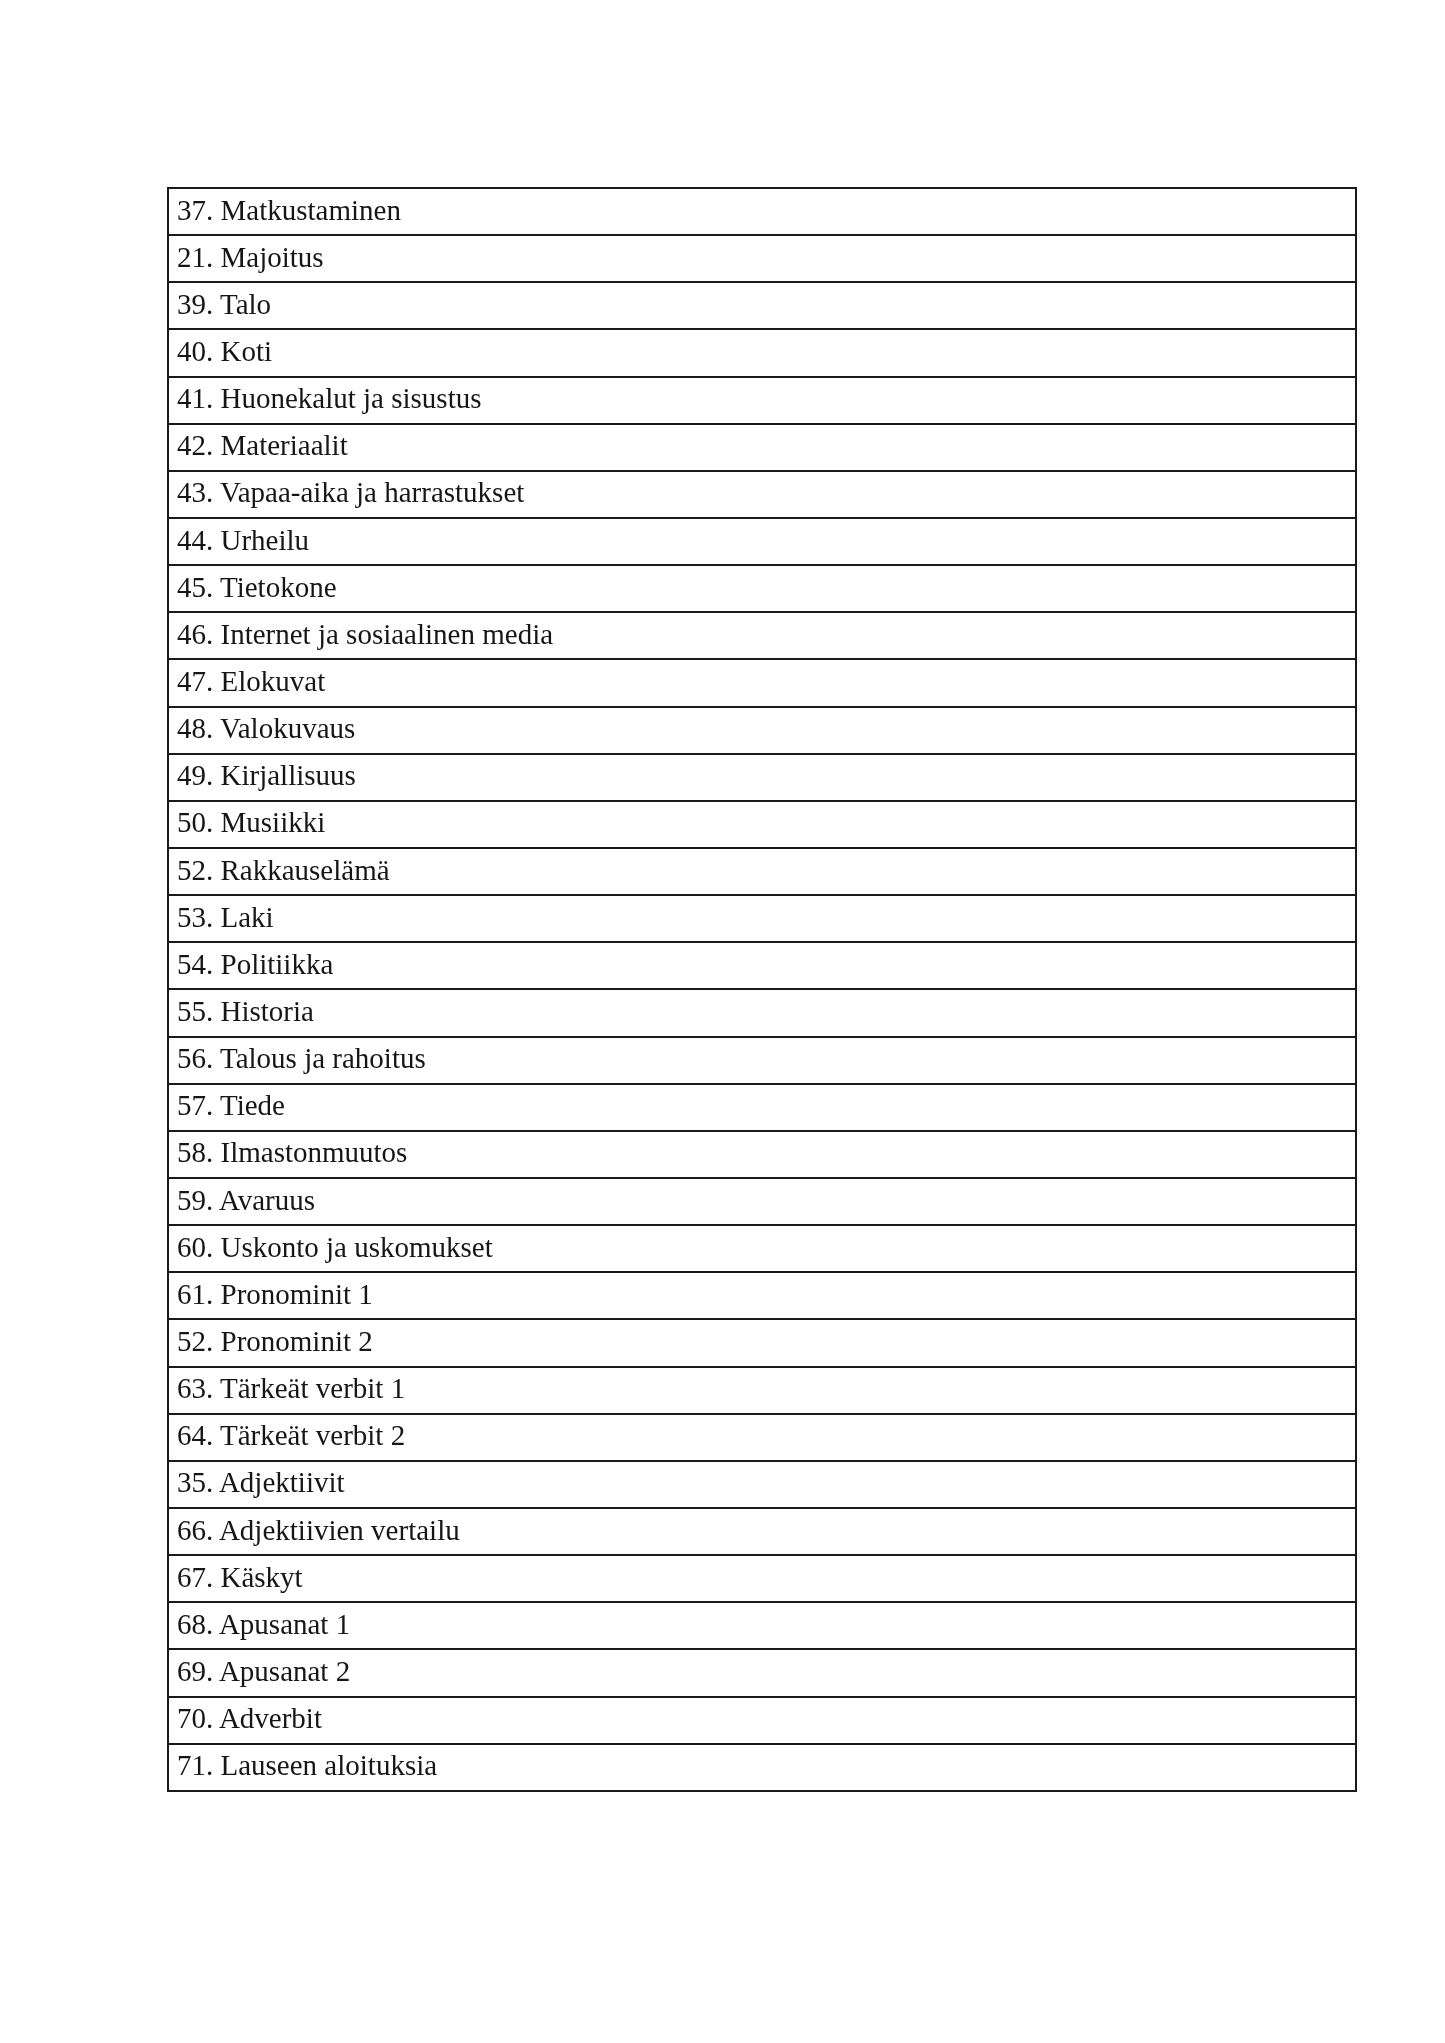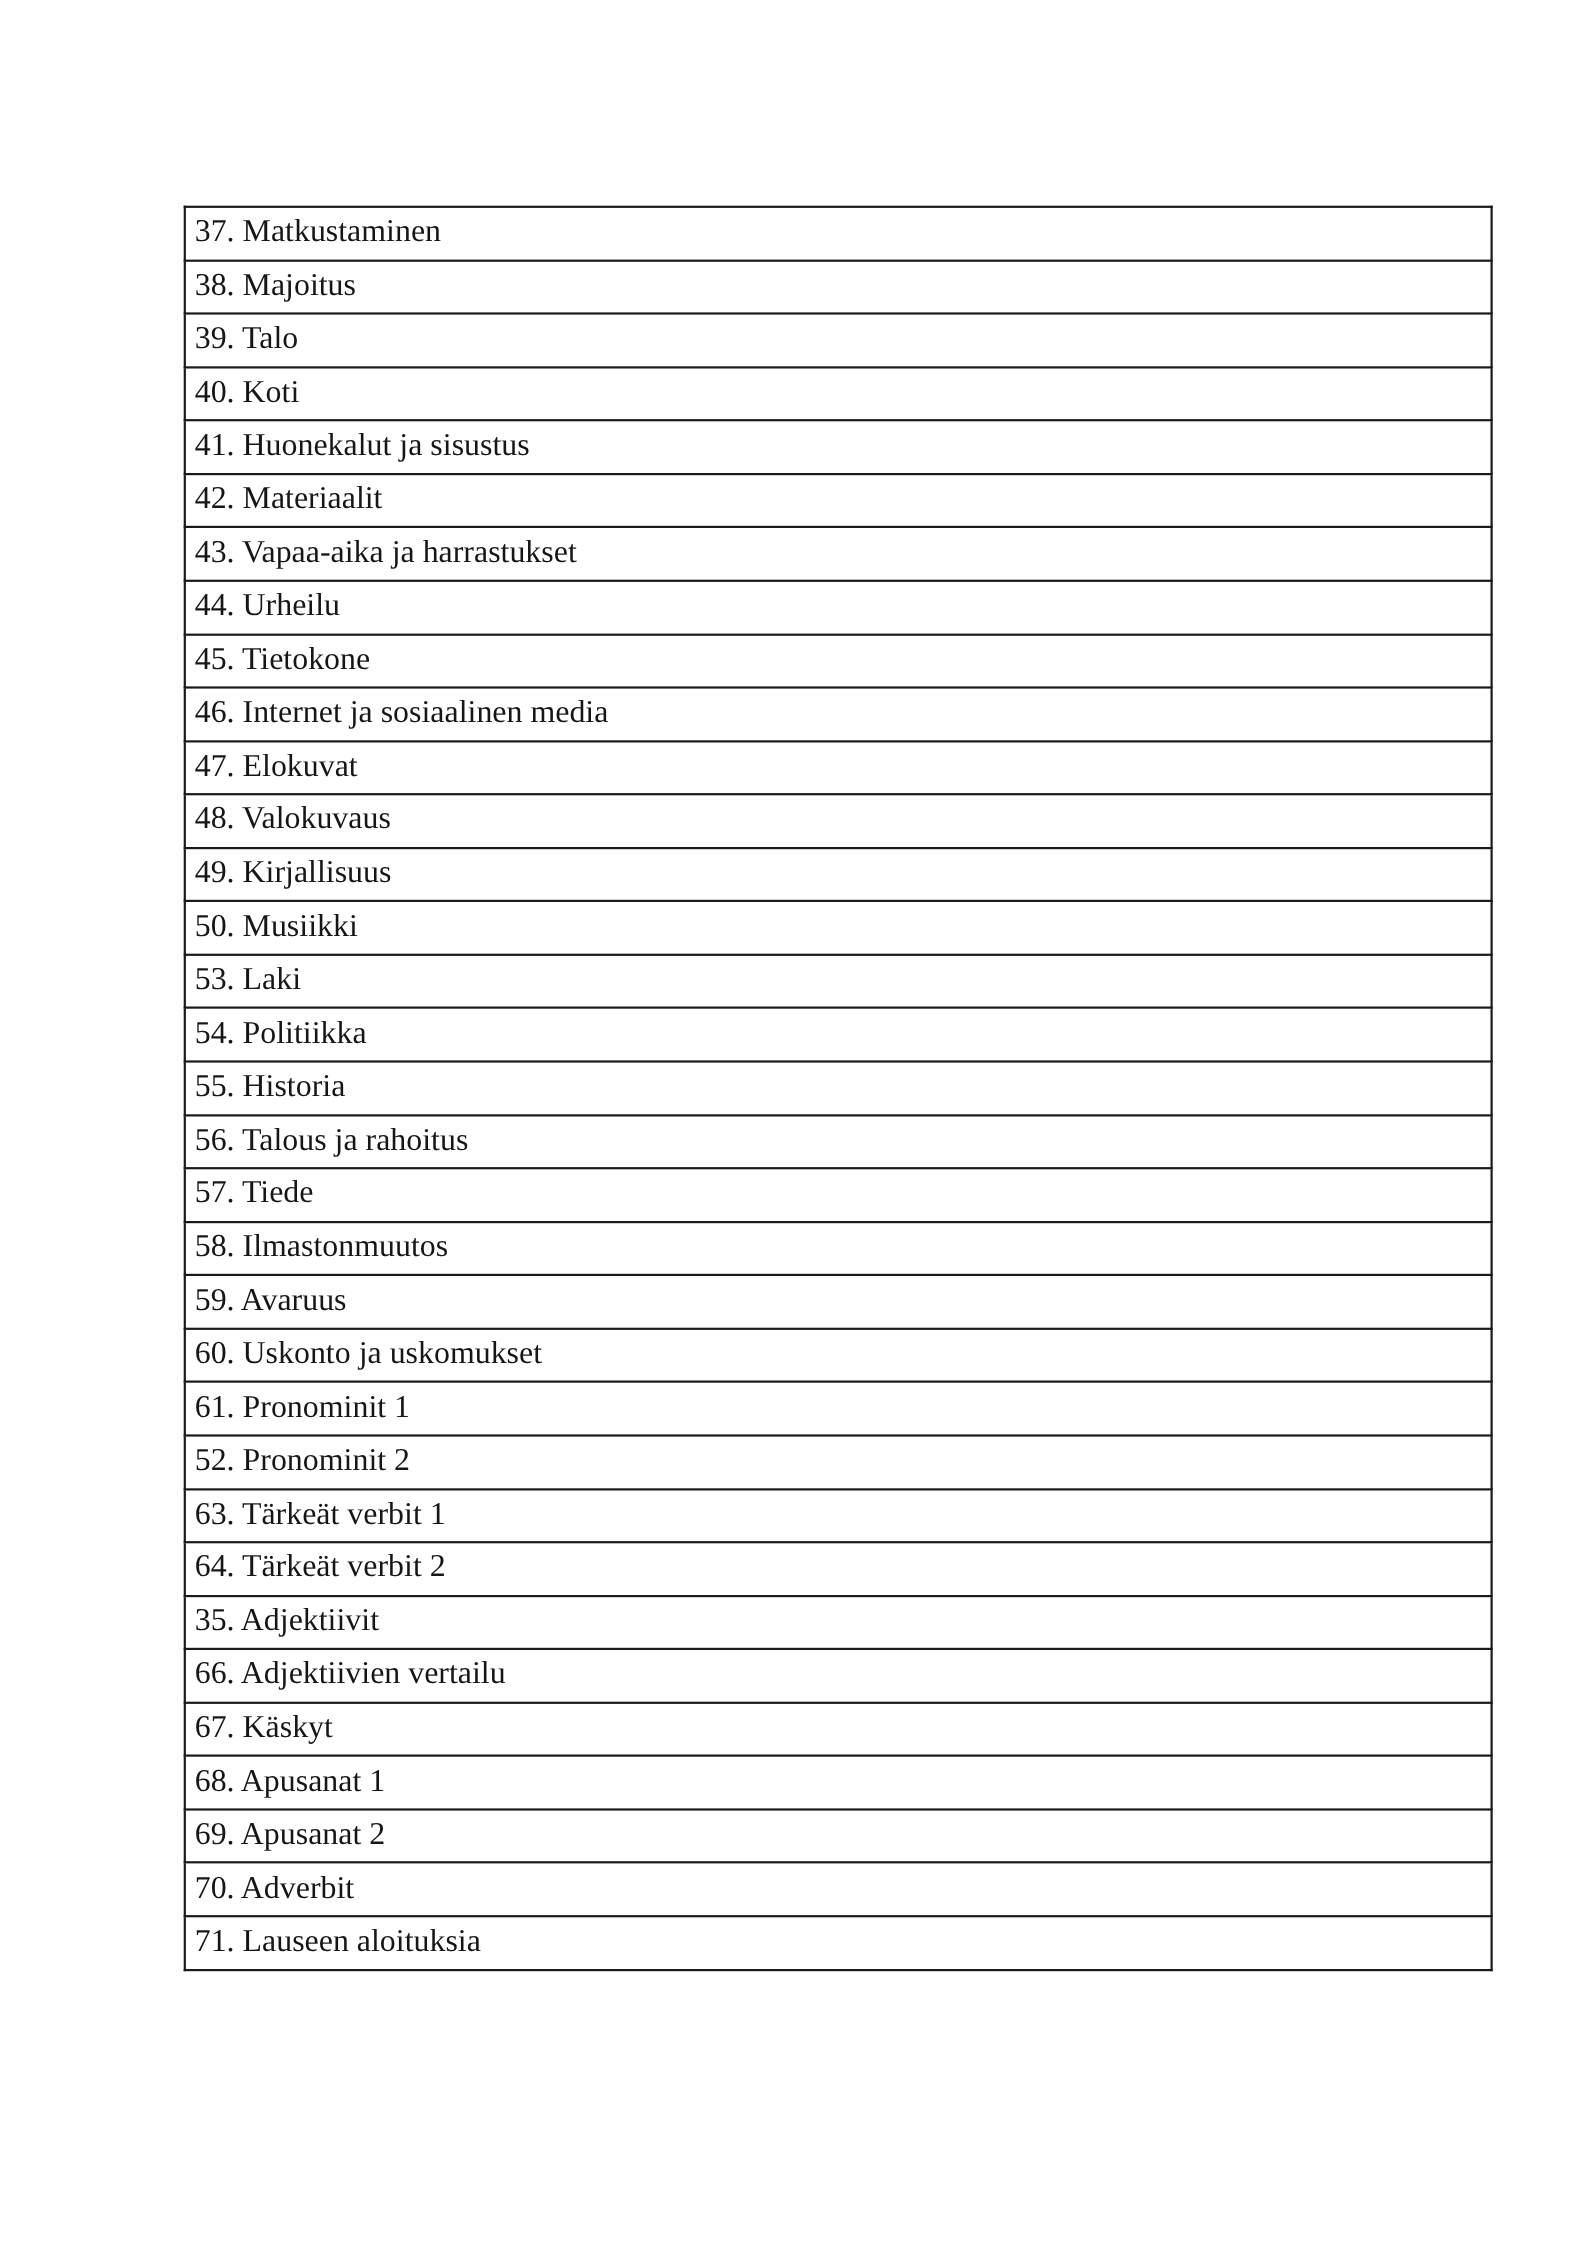--- a/index.html
+++ b/index.html
@@ -42,21 +42,21 @@
 </head>
 <body style="--page-bg: #ffffff; --text-color: #161616; --border-color: #1a1a1a;">
 
 <div class="page">
   <table class="toc">
     <tbody>
         <tr>
           <td>37. Matkustaminen</td>
         </tr>
         <tr>
-          <td>38. Majoitus</td>
+          <td>21. Majoitus</td>
         </tr>
         <tr>
           <td>39. Talo</td>
         </tr>
         <tr>
           <td>40. Koti</td>
         </tr>
         <tr>
           <td>41. Huonekalut ja sisustus</td>
         </tr>
@@ -79,20 +79,23 @@
           <td>47. Elokuvat</td>
         </tr>
         <tr>
           <td>48. Valokuvaus</td>
         </tr>
         <tr>
           <td>49. Kirjallisuus</td>
         </tr>
         <tr>
           <td>50. Musiikki</td>
+        </tr>
+        <tr>
+          <td>52. Rakkauselämä</td>
         </tr>
         <tr>
           <td>53. Laki</td>
         </tr>
         <tr>
           <td>54. Politiikka</td>
         </tr>
         <tr>
           <td>55. Historia</td>
         </tr>

